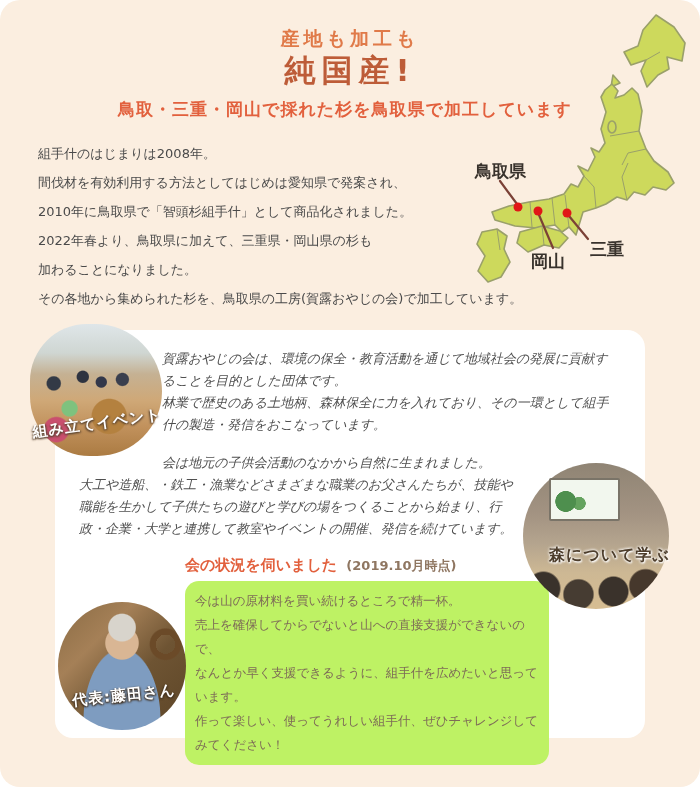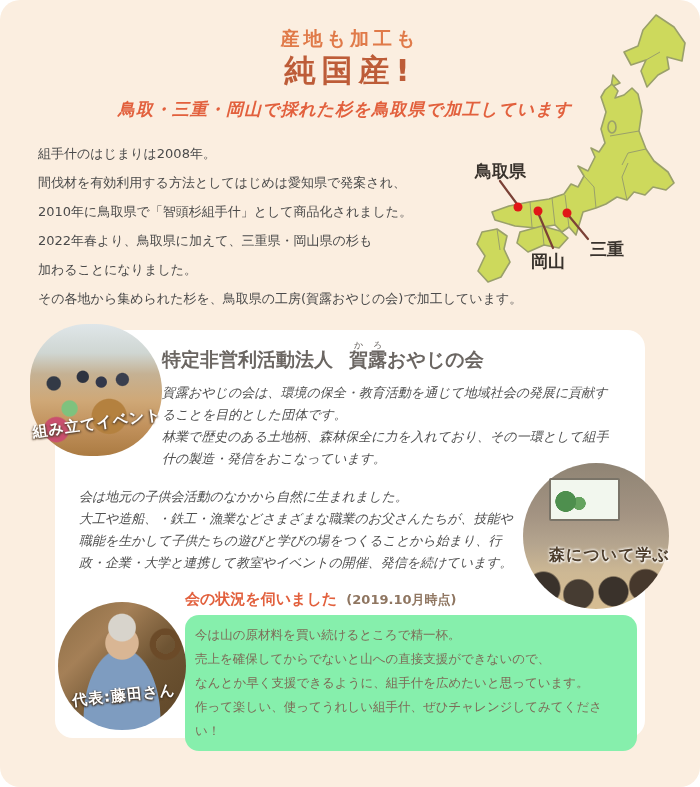--- a/index.html
+++ b/index.html
@@ -2,39 +2,39 @@
 <html><head>
 <meta charset="utf-8">
 <style>
   html,body{margin:0;padding:0;background:#ffffff;}
   body{width:700px;height:787px;position:relative;font-family:"DejaVu Sans","Liberation Sans",sans-serif;overflow:hidden;}
   .page{position:absolute;left:0;top:0;width:700px;height:787px;background:#fbeee0;border-radius:20px;}
   .abs{position:absolute;}
   
   .tagline{top:26px;left:0;width:700px;text-align:center;font-size:19px;font-weight:bold;color:#e07a49;letter-spacing:4px;}
   .title{top:50px;left:0;width:700px;text-align:center;font-size:31px;font-weight:bold;color:#bd5c38;letter-spacing:6px;}
-  .subtitle{top:98px;left:0;width:690px;text-align:center;font-size:17px;font-weight:bold;color:#e2603d;letter-spacing:1px;font-style:italic;}
+  .subtitle{top:98px;left:0;width:690px;text-align:center;font-size:17px;font-weight:bold;color:#e2603d;letter-spacing:1px;}
   
   .intro{top:139px;left:38px;width:652px;font-size:13px;line-height:29px;color:#4a4a4a;white-space:pre-line;z-index:2;}
   
   .map{left:470px;top:5px;width:230px;height:292px;z-index:1;}
   .map text{font-size:17px;font-weight:bold;fill:#38322c;font-family:"DejaVu Sans","Liberation Sans",sans-serif;}
   
   .card{left:55px;top:330px;width:590px;height:408px;background:#ffffff;border-radius:18px;box-sizing:border-box;padding:10px 12px 0 8px;z-index:3;}
   .spacer-left{float:left;width:99px;height:116px;}
   .spacer-right{float:right;width:110px;height:128px;}
   .org-name{margin:0;padding-top:2px;font-size:19px;line-height:30px;font-weight:bold;color:#6b6662;}
   .org-name ruby{margin-left:16px;}
   .org-name rt{font-size:9px;font-weight:normal;color:#6b6662;}
   .body-text{margin:16px;font-size:13px;line-height:22px;color:#4f4f4f;white-space:pre-line;font-style:italic;}
   .para1{margin-top:8px;}
   .para2{margin-top:12px;}
   .interview-head{margin:14px 0 0 122px;font-size:15px;font-weight:bold;color:#e2603d;}
   .interview-head .note{font-size:13px;font-weight:bold;color:#8f7661;margin-left:4px;}
-  .bubble{margin:6px 0 0 122px;width:452px;box-sizing:border-box;background:#86efac;border-radius:14px;padding:8px 10px;font-size:12.5px;line-height:24px;color:#7d6b57;white-space:pre-line;}
+  .bubble{margin:6px 0 0 122px;width:364px;box-sizing:border-box;background:#bef264;border-radius:14px;padding:8px 10px;font-size:12.5px;line-height:24px;color:#7d6b57;white-space:pre-line;}
   
   .photo{border-radius:50% 50% 48% 52%;z-index:4;}
   .photo-event{left:30px;top:324px;width:132px;height:132px;border-radius:46% 54% 52% 48%;
     background:
       radial-gradient(circle at 20% 80%, #c94f6e 0 8%, rgba(0,0,0,0) 9%),
       radial-gradient(circle at 30% 64%, #7ec27e 0 6%, rgba(0,0,0,0) 7%),
       radial-gradient(circle at 54% 44%, #33384a 0 5%, rgba(0,0,0,0) 6%),
       radial-gradient(circle at 40% 40%, #2e3340 0 5%, rgba(0,0,0,0) 6%),
       radial-gradient(circle at 70% 42%, #3a3f4e 0 5%, rgba(0,0,0,0) 6%),
       radial-gradient(circle at 18% 45%, #333a46 0 5%, rgba(0,0,0,0) 6%),
@@ -100,23 +100,20 @@
       <circle cx="68" cy="206" r="4.5"></circle>
       <circle cx="97" cy="208" r="4.5"></circle>
     </g>
     <text x="5" y="172">鳥取県</text>
     <text x="61" y="262">岡山</text>
     <text x="120" y="250">三重</text>
   </svg>
 
   <div class="abs card">
     <div class="spacer-left"></div>
-    <h3 class="org-name">
-      <span>特定非営利活動法人</span><ruby><span>賀露</span><rt>かろ</rt></ruby><span>おやじの会</span>
-    </h3>
     <p class="body-text para1">賀露おやじの会は、環境の保全・教育活動を通じて地域社会の発展に貢献することを目的とした団体です。
 林業で歴史のある土地柄、森林保全に力を入れており、その一環として組手什の製造・発信をおこなっています。</p>
     <div class="spacer-right"></div>
     <p class="body-text para2">会は地元の子供会活動のなかから自然に生まれました。
 大工や造船、・鉄工・漁業などさまざまな職業のお父さんたちが、技能や職能を生かして子供たちの遊びと学びの場をつくることから始まり、行政・企業・大学と連携して教室やイベントの開催、発信を続けています。</p>
     <div class="interview-head">
       <span>会の状況を伺いました</span>
       <span class="note">(2019.10月時点)</span>
     </div>
     <div class="bubble">今は山の原材料を買い続けるところで精一杯。

